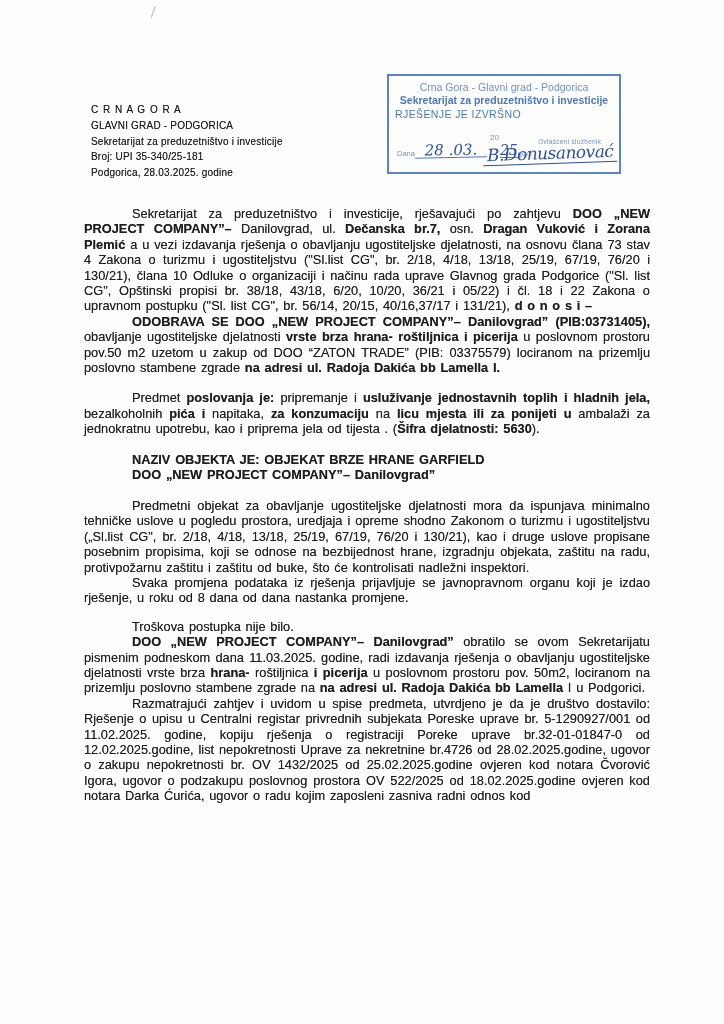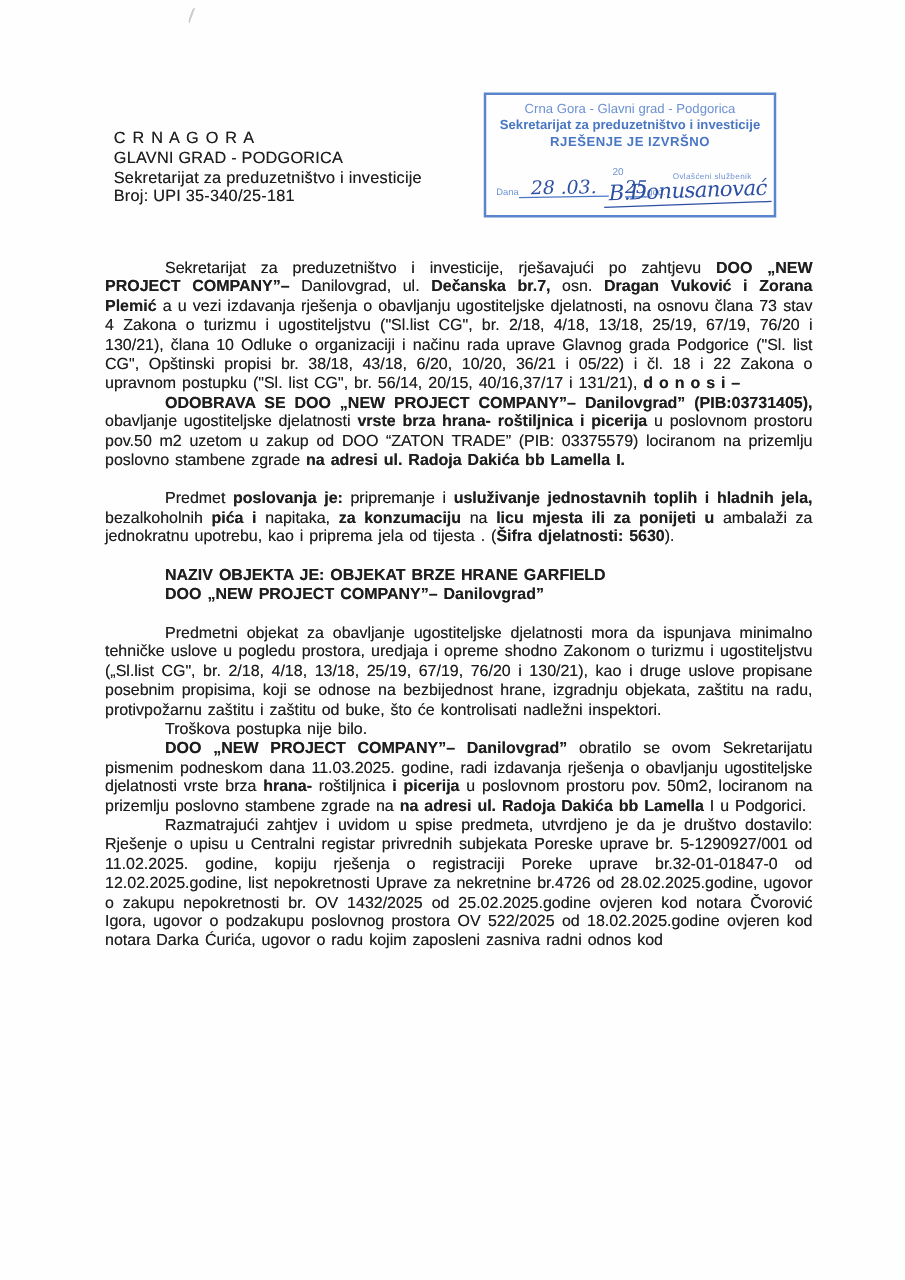--- a/index.html
+++ b/index.html
@@ -8,30 +8,30 @@
     background:#fefefe; overflow:hidden;
     font-family:"Liberation Sans","DejaVu Sans",sans-serif;
     color:#1e1e1e;
     text-shadow:0 0 0.35px rgba(30,30,30,0.65);
   }
   
   .artifact { position:absolute; left:152px; top:6px; width:2px; height:13px;
     border-left:2px solid #c2c2c2; transform:rotate(20deg); border-radius:40%; opacity:.8; }
 
   
-  .letterhead { position:absolute; left:91px; top:102px; font-size:13px; line-height:15.8px; letter-spacing:.2px; }
+  .letterhead { position:absolute; left:91px; top:102px; font-size:10px; line-height:15.8px; letter-spacing:.2px; }
   .lh-country { letter-spacing:1px; }
 
   
   .stamp { position:absolute; left:387px; top:74px; width:234px; height:100px;
     border:2px solid #0f766e; color:#4a77c4; box-sizing:border-box; padding:5px 6px 0;
     text-shadow:none; background:rgba(255,255,255,0); }
   .stamp-l1 { font-size:10.5px; text-align:center; color:#6d92d2; line-height:13px; }
   .stamp-l2 { font-size:10.5px; font-weight:bold; text-align:center; line-height:13px; }
-  .stamp-l3 { font-size:10.5px; font-weight:bold; text-align:center; letter-spacing:.4px; line-height:14px; }
+  .stamp-l3 { font-size:10.5px; font-weight:normal; letter-spacing:.4px; line-height:14px; }
   .stamp-date-row { position:absolute; left:8px; top:57px; display:flex; align-items:flex-end;justify-content:space-between; }
   .tiny { font-size:7.5px; color:#6d92d2; }
   .hand { font-family:"DejaVu Serif","Liberation Serif",serif; font-style:italic; color:#2c4fa3; }
   .hand-date { font-size:15px; line-height:14px; border-bottom:1px solid #4a77c4; min-width:72px; text-align:center; transform:rotate(-1deg); }
   .year-prefix { font-size:8px; color:#6d92d2; margin:0 1px 16px 3px; }
   .hand-year { font-size:14px; line-height:13px; border-bottom:1px solid #4a77c4; min-width:18px; text-align:center; }
   .sign-block { position:absolute; right:2px; top:62px; text-align:center; }
   .official-title { font-size:6.5px; color:#6d92d2; letter-spacing:.3px; margin-left:40px; }
   .signature { font-size:17px; line-height:17px; border-bottom:1.5px solid #2c4fa3; padding:0 4px 1px;
     transform:rotate(-2deg); letter-spacing:-.5px; }
@@ -53,20 +53,21 @@
 
 <div class="page">
 
   <div class="artifact"></div>
 
   <div class="letterhead">
     <div class="lh-country">C R N A   G O R A</div>
     <div>GLAVNI GRAD - PODGORICA</div>
     <div>Sekretarijat za  preduzetništvo i investicije</div>
     <div>Broj: UPI 35-340/25-181</div>
+    <div>Podgorica, 28.03.2025. godine</div>
   </div>
 
   <div class="stamp" style="border-color: rgb(90, 133, 205); color: rgb(74, 119, 196);">
     <div class="stamp-l1">Crna Gora - Glavni grad - Podgorica</div>
     <div class="stamp-l2">Sekretarijat za preduzetništvo i investicije</div>
     <div class="stamp-l3">RJEŠENJE JE IZVRŠNO</div>
     <div class="stamp-date-row">
       <span class="tiny">Dana</span>
       <span class="hand hand-date" style="color: rgb(44, 79, 163);">28 .03.</span>
       <span class="year-prefix">20</span>
@@ -81,18 +82,19 @@
 
   <div class="content">
     <p class="tight"><span>Sekretarijat za preduzetništvo i investicije, rješavajući po zahtjevu </span><b>DOO „NEW PROJECT COMPANY”– </b><span>Danilovgrad, ul. </span><b>Dečanska br.7, </b><span>osn. </span><b>Dragan Vuković i Zorana Plemić </b><span>a u vezi izdavanja rješenja o obavljanju ugostiteljske djelatnosti, na osnovu člana 73 stav 4 Zakona o turizmu i ugostiteljstvu ("Sl.list CG", br. 2/18, 4/18, 13/18, 25/19, 67/19, 76/20 i 130/21), člana 10 Odluke o organizaciji i načinu rada uprave Glavnog grada Podgorice ("Sl. list CG", Opštinski propisi br. 38/18, 43/18, 6/20, 10/20, 36/21 i 05/22) i čl. 18 i 22 Zakona o upravnom postupku ("Sl. list CG", br. 56/14, 20/15, 40/16,37/17 i 131/21), </span><b>d o n o s i –</b></p>
     <p><b>ODOBRAVA SE DOO „NEW PROJECT COMPANY”– Danilovgrad” (PIB:03731405), </b><span>obavljanje ugostiteljske djelatnosti </span><b>vrste brza hrana- roštiljnica i picerija </b><span>u poslovnom prostoru pov.50 m2 uzetom u zakup od DOO “ZATON TRADE” (PIB: 03375579) lociranom na prizemlju poslovno stambene zgrade </span><b>na adresi ul. Radoja Dakića bb Lamella I.</b></p>
     <p><span>Predmet </span><b>poslovanja je: </b><span>pripremanje i </span><b>usluživanje jednostavnih toplih i hladnih jela, </b><span>bezalkoholnih </span><b>pića i </b><span>napitaka, </span><b>za konzumaciju </b><span>na </span><b>licu mjesta ili za ponijeti u </b><span>ambalaži za jednokratnu upotrebu, kao i priprema jela od tijesta . (</span><b>Šifra djelatnosti: 5630</b><span>).</span></p>
     <div class="naziv">
       <div>NAZIV OBJEKTA JE: OBJEKAT BRZE HRANE GARFIELD</div>
       <div>DOO „NEW PROJECT COMPANY”– Danilovgrad”</div>
     </div>
     <p class="tight"><span>Predmetni objekat za obavljanje ugostiteljske djelatnosti mora da ispunjava minimalno tehničke uslove u pogledu prostora, uredjaja i opreme shodno Zakonom o turizmu i ugostiteljstvu („Sl.list CG", br. 2/18, 4/18, 13/18, 25/19, 67/19, 76/20 i 130/21), kao i druge uslove propisane posebnim propisima, koji se odnose na bezbijednost hrane, izgradnju objekata, zaštitu na radu, protivpožarnu zaštitu i zaštitu od buke, što će kontrolisati nadležni inspektori.</span></p>
+    <p class="promjena"><span>Svaka promjena podataka iz rješenja prijavljuje se javnopravnom organu koji je izdao rješenje, u roku od 8 dana od dana nastanka promjene.</span></p>
     <p class="tight">Troškova postupka nije bilo.</p>
     <p class="tight"><b>DOO „NEW PROJECT COMPANY”– Danilovgrad” </b><span>obratilo se ovom Sekretarijatu pismenim podneskom dana 11.03.2025. godine, radi izdavanja rješenja o obavljanju ugostiteljske djelatnosti vrste brza </span><b>hrana- </b><span>roštiljnica </span><b>i picerija </b><span>u poslovnom prostoru pov. 50m2, lociranom na prizemlju poslovno stambene zgrade na </span><b>na adresi ul. Radoja Dakića bb Lamella </b><span>I u Podgorici.</span></p>
     <p class="tight"><span>Razmatrajući zahtjev i uvidom u spise predmeta, utvrdjeno je da je društvo dostavilo: Rješenje o upisu u Centralni registar privrednih subjekata Poreske uprave br. 5-1290927/001 od 11.02.2025. godine, kopiju rješenja o registraciji Poreke uprave br.32-01-01847-0 od 12.02.2025.godine, list nepokretnosti Uprave za nekretnine br.4726 od 28.02.2025.godine, ugovor o zakupu nepokretnosti br. OV 1432/2025 od 25.02.2025.godine ovjeren kod notara Čvorović Igora, ugovor o podzakupu poslovnog prostora OV 522/2025 od 18.02.2025.godine ovjeren kod notara Darka Ćurića, ugovor o radu kojim zaposleni zasniva radni odnos kod</span></p>
   </div>
 
 </div>
 
 </body></html>

